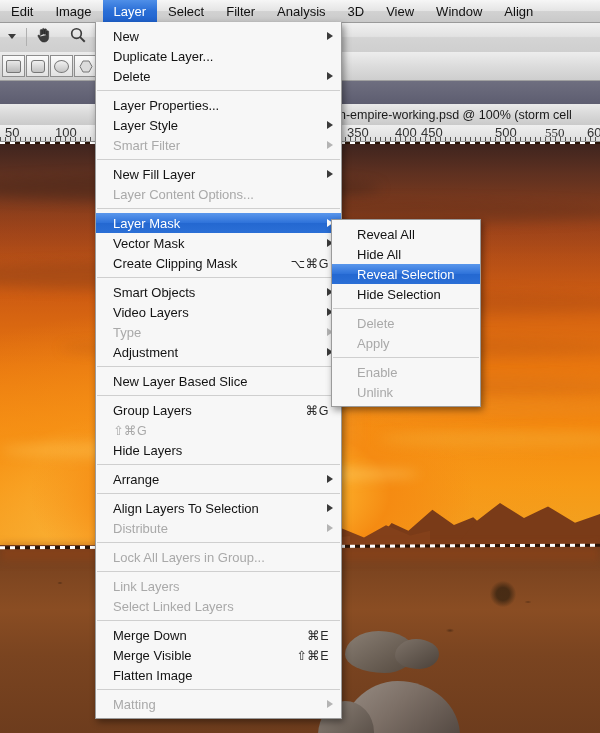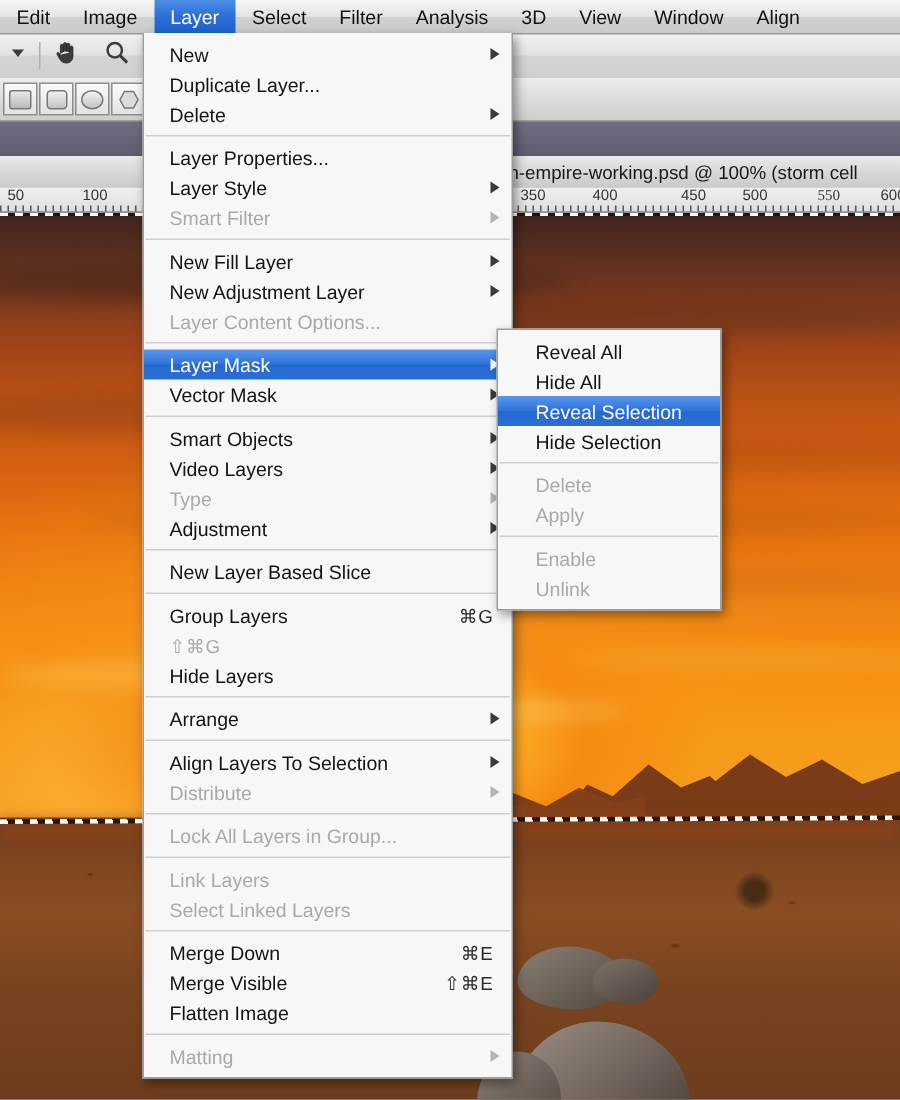--- a/index.html
+++ b/index.html
@@ -83,21 +83,21 @@
     border-bottom:1px solid #a5a5a5;z-index:10;
     font-size:12.5px;color:#1a1a1a;display:flex;align-items:center;overflow:hidden;
   }
   #doc-title{position:absolute;left:332px;white-space:nowrap;}
   #ruler{
     position:absolute;left:0;top:125px;width:600px;height:16px;z-index:10;
     background:linear-gradient(to bottom,#efefef,#dedede);border-bottom:1px solid #8f8f8f;
   }
   .tick{position:absolute;bottom:0;width:1px;background:#555;}
   .tick.minor{height:4px;}
-  .rlabel{position:absolute;top:0px;font-size:10px;color:#333;padding-left:2px;}
+  .rlabel{position:absolute;top:0px;font-size:13px;color:#333;padding-left:2px;}
 
   
   #layer-menu{
     position:absolute;left:95px;top:22px;width:245px;z-index:60;
     background:#f7f7f7;border:1px solid #9b9b9b;border-top:none;
     box-shadow:2px 3px 7px rgba(0,0,0,.42);
     font-size:13px;color:#131313;padding:4px 0 4px 0;
   }
   .mi{height:20px;display:flex;align-items:center;padding:0 8px 0 17px;position:relative;white-space:nowrap;}
   .mi .lbl{flex:1;}
@@ -235,21 +235,21 @@
     <div class="tick minor" style="left: 570px;"></div>
     <div class="tick minor" style="left: 575px;"></div>
     <div class="tick minor" style="left: 580px;"></div>
     <div class="tick minor" style="left: 585px;"></div>
     <div class="tick minor" style="left: 590px;"></div>
     <div class="tick minor" style="left: 595px;"></div>
     <div class="rlabel" style="left: 3px;">50</div>
     <div class="rlabel" style="left: 53px;">100</div>
     <div class="rlabel" style="left: 345px;">350</div>
     <div class="rlabel" style="left: 393px;">400</div>
-    <div class="rlabel" style="left: 452px;">450</div>
+    <div class="rlabel" style="left: 419px;">450</div>
     <div class="rlabel" style="left: 493px;">500</div>
     <div class="rlabel" style="left: 543px; font-family: Liberation Serif, serif;">550</div>
     <div class="rlabel" style="left: 585px;">600</div>
   </div>
 
 <div id="optionsbar">
   <span style="margin-left:6px;display:inline-block;">
     <svg width="12" height="12" viewBox="0 0 12 12">
         <polygon points="2,4 10,4 6,9" fill="#3a3a3a"></polygon>
       </svg>
@@ -350,36 +350,36 @@
     </div>
     <div class="mi disabled">
       <span class="lbl">Smart Filter</span>
       <span class="arrow"></span>
     </div>
     <div class="sep"></div>
     <div class="mi">
       <span class="lbl">New Fill Layer</span>
       <span class="arrow"></span>
     </div>
-    <div class="mi">
-      <span class="lbl">New Adjustment Layer</span>
-      <span class="arrow"></span>
-    </div>
     <div class="mi disabled">
       <span class="lbl">Layer Content Options...</span>
     </div>
     <div class="sep"></div>
     <div class="mi sel">
       <span class="lbl">Layer Mask</span>
       <span class="arrow"></span>
     </div>
     <div class="mi">
       <span class="lbl">Vector Mask</span>
       <span class="arrow"></span>
     </div>
+    <div class="mi">
+      <span class="lbl">Create Clipping Mask</span>
+      <span class="sc">⌥⌘G</span>
+    </div>
     <div class="sep"></div>
     <div class="mi">
       <span class="lbl">Smart Objects</span>
       <span class="arrow"></span>
     </div>
     <div class="mi">
       <span class="lbl">Video Layers</span>
       <span class="arrow"></span>
     </div>
     <div class="mi disabled">

